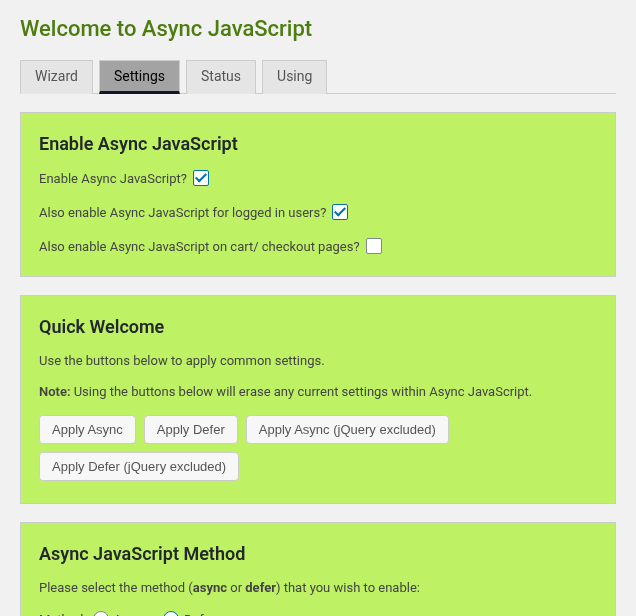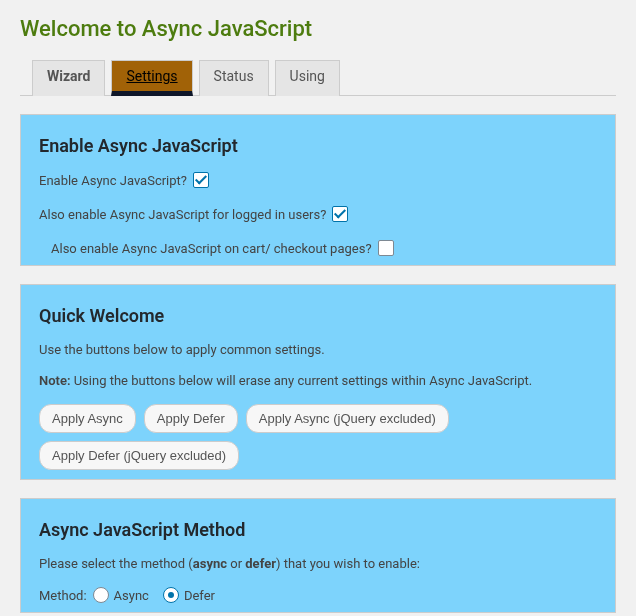--- a/index.html
+++ b/index.html
@@ -29,48 +29,47 @@
       border: 1px solid #ccc;
       border-bottom: none;
       color: #555;
       font-size: 14px;
       padding: 7px 14px;
       margin-left: 6px;
       cursor: pointer;
       position: relative;
       top: 1px;
     }
-    .nav-tab:first-child { margin-left: 12px; font-weight: bold; }
+    .nav-tab:first-child { margin-left: 0; }
     .nav-tab.active {
-      background: #a16207;
-      border-bottom: 5px solid #0f172a;
+      background: #a3a3a3;
+      border-bottom: 3px solid #0f172a;
       color: #000;
-      text-decoration: underline;
     }
     .panel {
-      background: #7dd3fc;
+      background: #bef264;
       border: 1px solid #ccc;
-      padding: 20px 18px 9px 18px;
+      padding: 20px 18px 22px 18px;
       margin-top: 18px;
     }
     .panel h2 {
       font-size: 18px;
       font-weight: 600;
       color: #23282d;
       margin-bottom: 16px;
     }
     .field-row {
       display: flex;
       align-items: center;
       gap: 6px;
       margin-bottom: 18px;
       font-size: 13px;
       color: #444;
     }
-    .field-row:last-child { margin-bottom: 0; margin-left: 12px; }
+    .field-row:last-child { margin-bottom: 0; }
     input[type="checkbox"] {
       width: 16px;
       height: 16px;
       border: 1px solid #7e8993;
       border-radius: 2px;
       appearance: none;
       background: #fff;
       cursor: pointer;
       position: relative;
     }
@@ -136,21 +135,21 @@
     }
     .note b { font-weight: 600; }
     .button-row {
       display: flex;
       gap: 8px;
       flex-wrap: wrap;
     }
     .wp-button {
       background: #f7f7f7;
       border: 1px solid #ccc;
-      border-radius: 12px;
+      border-radius: 4px;
       color: #555;
       font-size: 13px;
       padding: 6px 12px;
       cursor: pointer;
     }
   </style>
 </head>
 <body>
 
 <h1 class="page-title">Welcome to Async JavaScript</h1>

